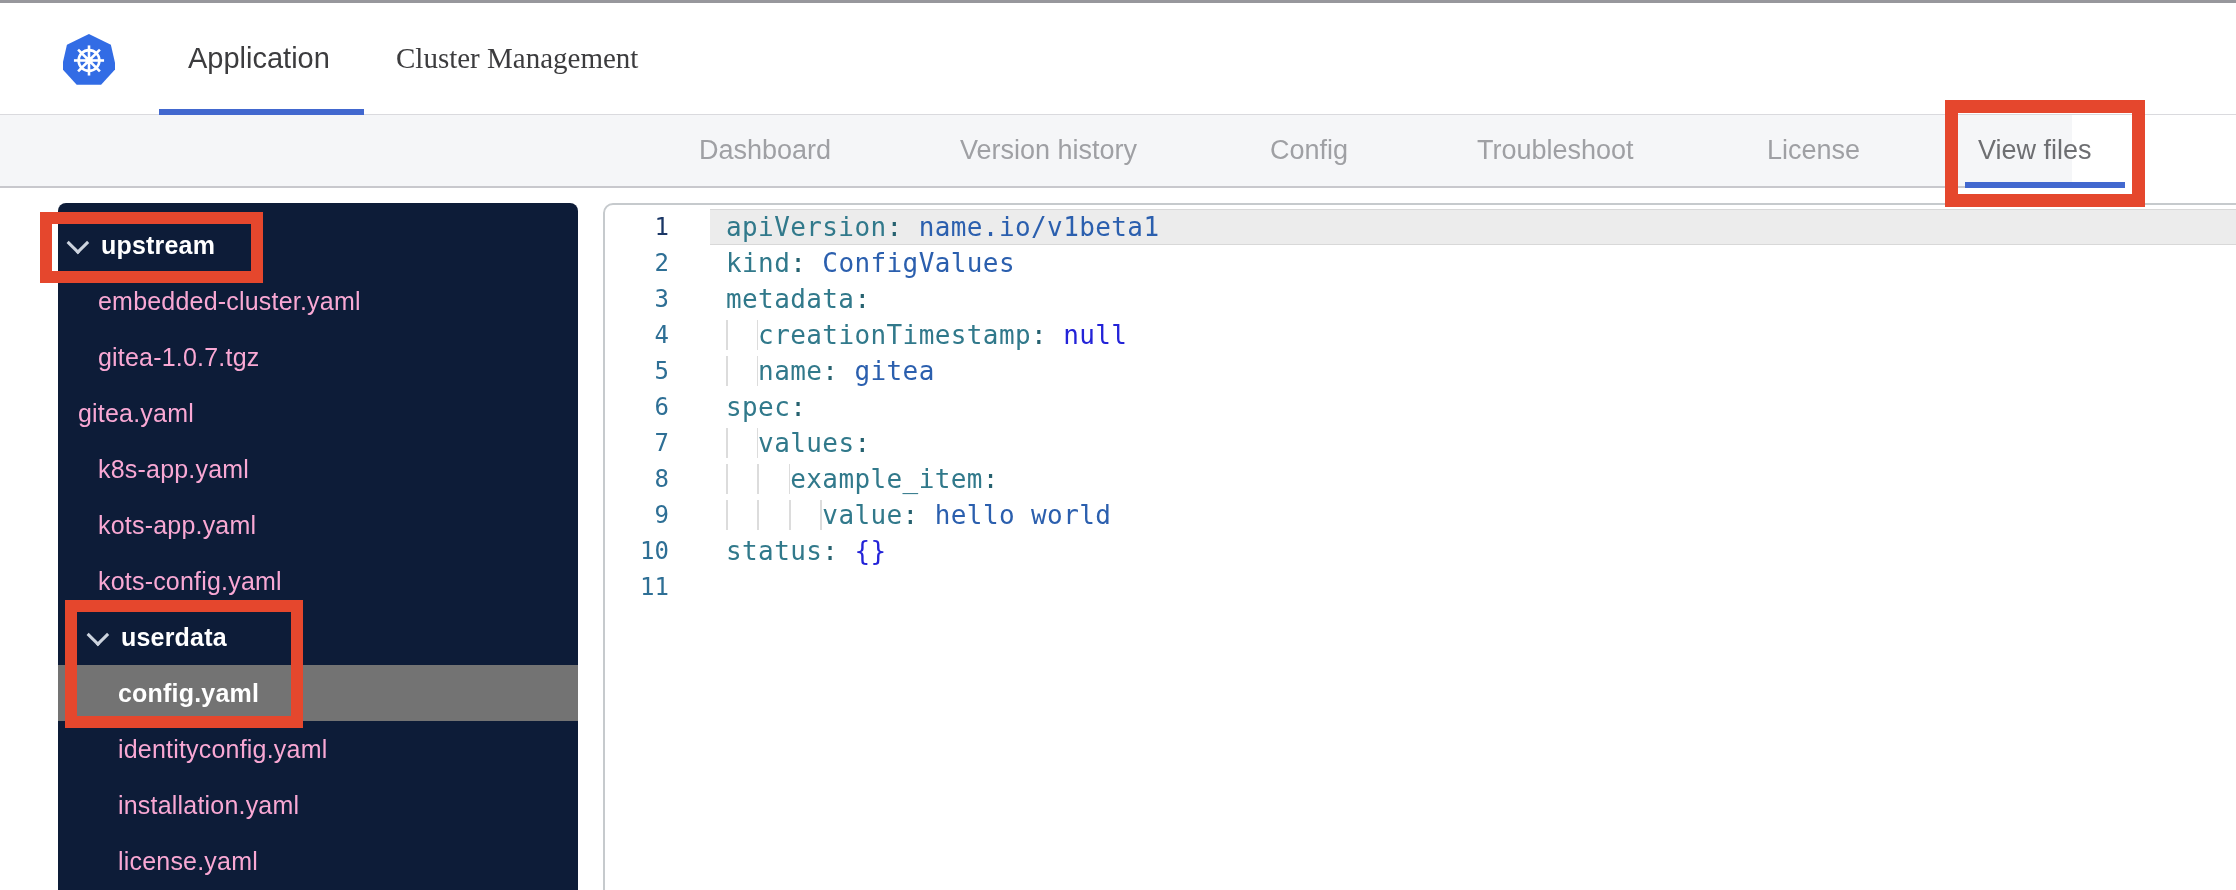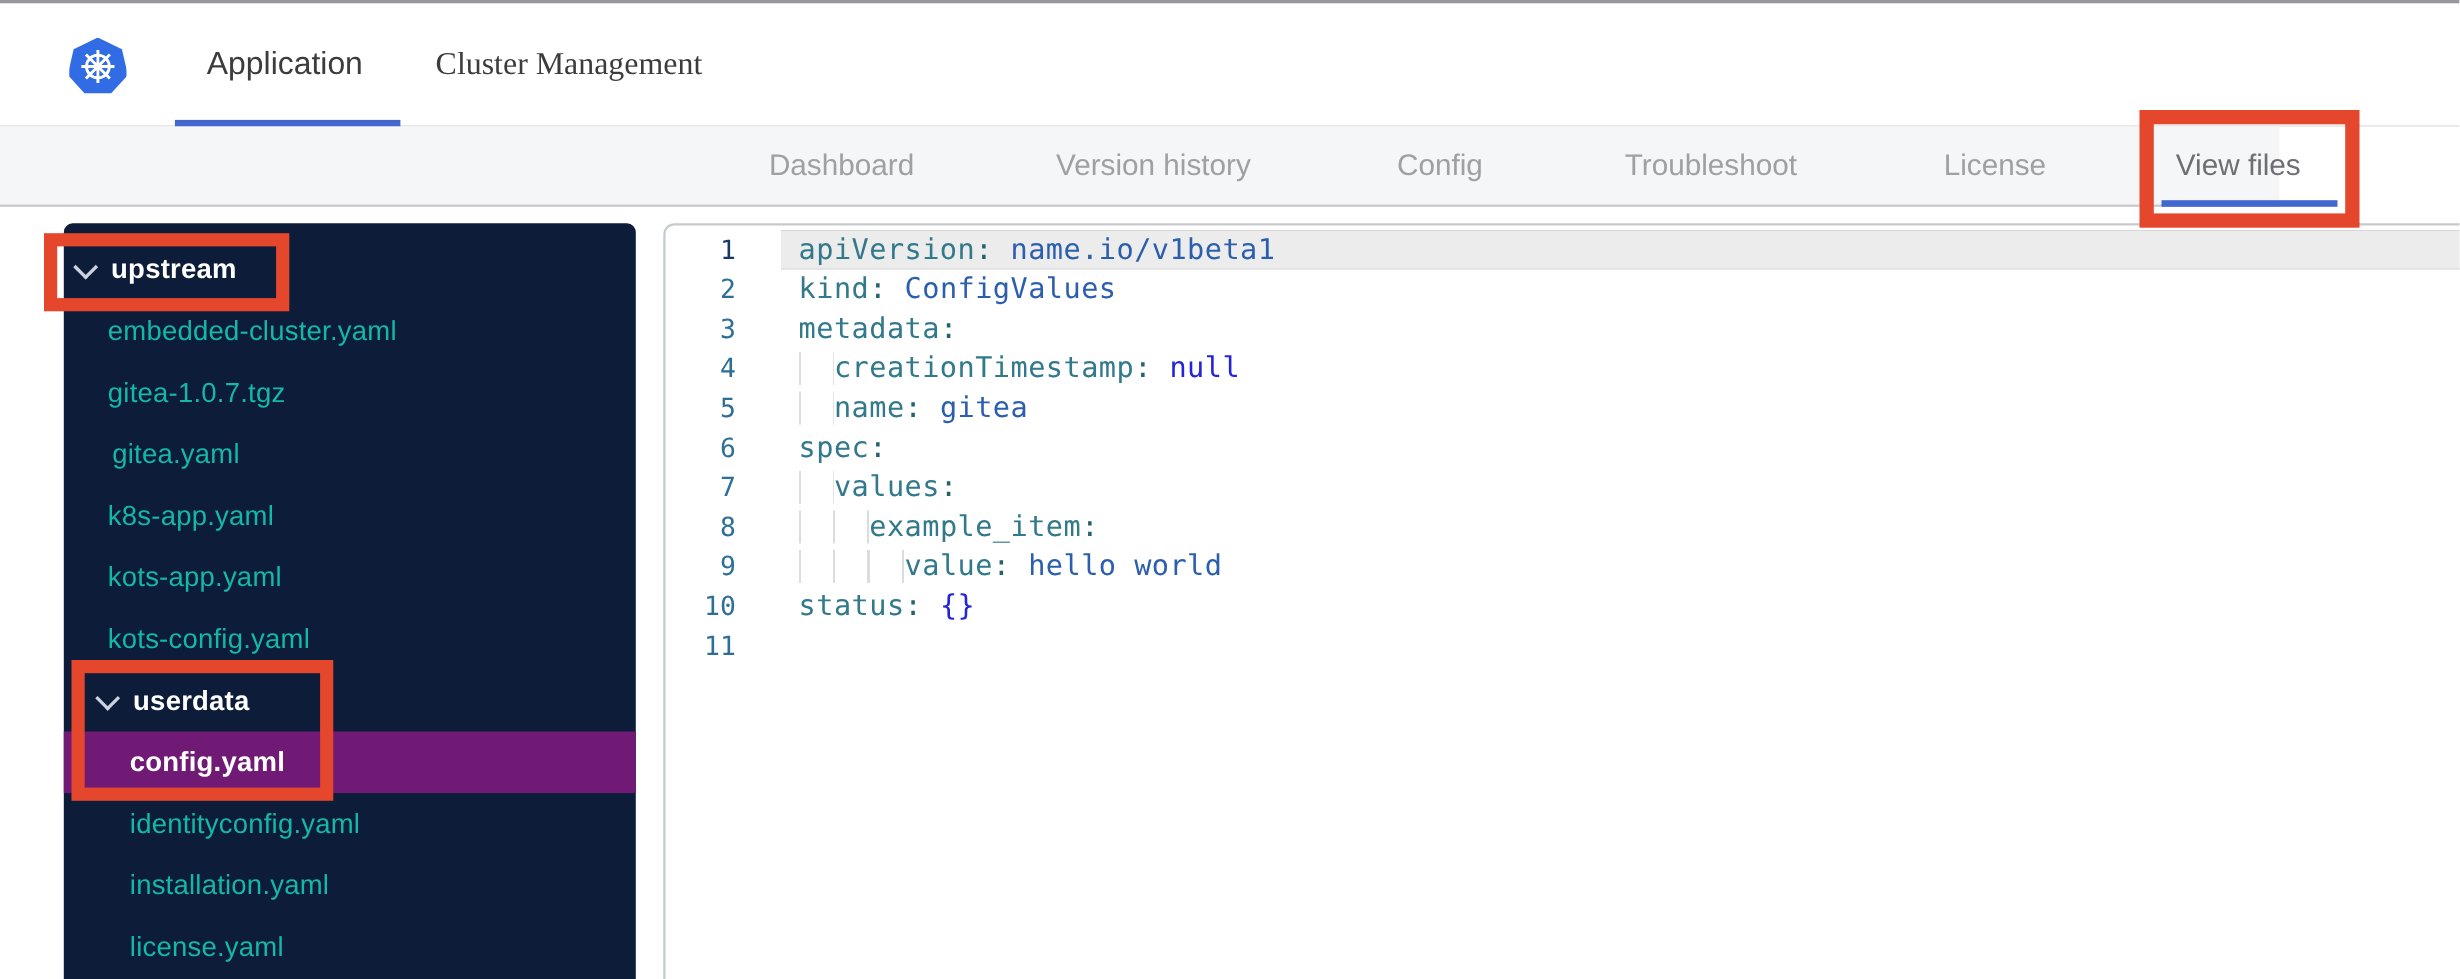--- a/index.html
+++ b/index.html
@@ -35,25 +35,25 @@
   .nav-tab.active{color:#6e6f72;}
   .nav-underline{
     position:absolute;left:1965px;top:67px;width:160px;height:6px;background:#4268cf;
   }
   
   .sidebar{
     position:absolute;left:58px;top:203px;width:520px;height:687px;
     background:#0d1c38;border-radius:8px 8px 0 0;padding-top:14px;box-sizing:border-box;
   }
   .tree-row{
-    height:56px;display:flex;align-items:center;font-size:25px;color:#14b8a6;
+    height:56px;display:flex;align-items:center;font-size:25px;color:#f9a8d4;
     cursor:pointer;box-sizing:border-box;letter-spacing:.2px;
   }
   .tree-row.folder{color:#ffffff;font-weight:bold;}
-  .tree-row.selected{background:#701a75;color:#ffffff;font-weight:bold;}
+  .tree-row.selected{background:#737373;color:#ffffff;font-weight:bold;}
   .tree-row .chev{
     width:13px;height:13px;border-left:3px solid #ccd3de;border-bottom:3px solid #ccd3de;
     transform:rotate(-45deg) translateY(-3px);margin-right:13px;flex:0 0 auto;
   }
   
   .editor{
     position:absolute;left:603px;top:203px;width:1655px;height:710px;
     background:#ffffff;border:2px solid #c6cacd;border-radius:10px;
     box-sizing:border-box;padding-top:4px;overflow:hidden;
   }
@@ -118,21 +118,21 @@
     <div class="tree-row folder" style="padding-left: 14px;">
       <span class="chev"></span>
       <span>upstream</span>
     </div>
     <div class="tree-row " style="padding-left: 40px;">
       <span>embedded-cluster.yaml</span>
     </div>
     <div class="tree-row " style="padding-left: 40px;">
       <span>gitea-1.0.7.tgz</span>
     </div>
-    <div class="tree-row " style="padding-left: 44px; text-align: right;">
+    <div class="tree-row " style="padding-left: 20px; text-align: right;">
       <span>gitea.yaml</span>
     </div>
     <div class="tree-row " style="padding-left: 40px;">
       <span>k8s-app.yaml</span>
     </div>
     <div class="tree-row " style="padding-left: 40px;">
       <span>kots-app.yaml</span>
     </div>
     <div class="tree-row " style="padding-left: 40px;">
       <span>kots-config.yaml</span>

